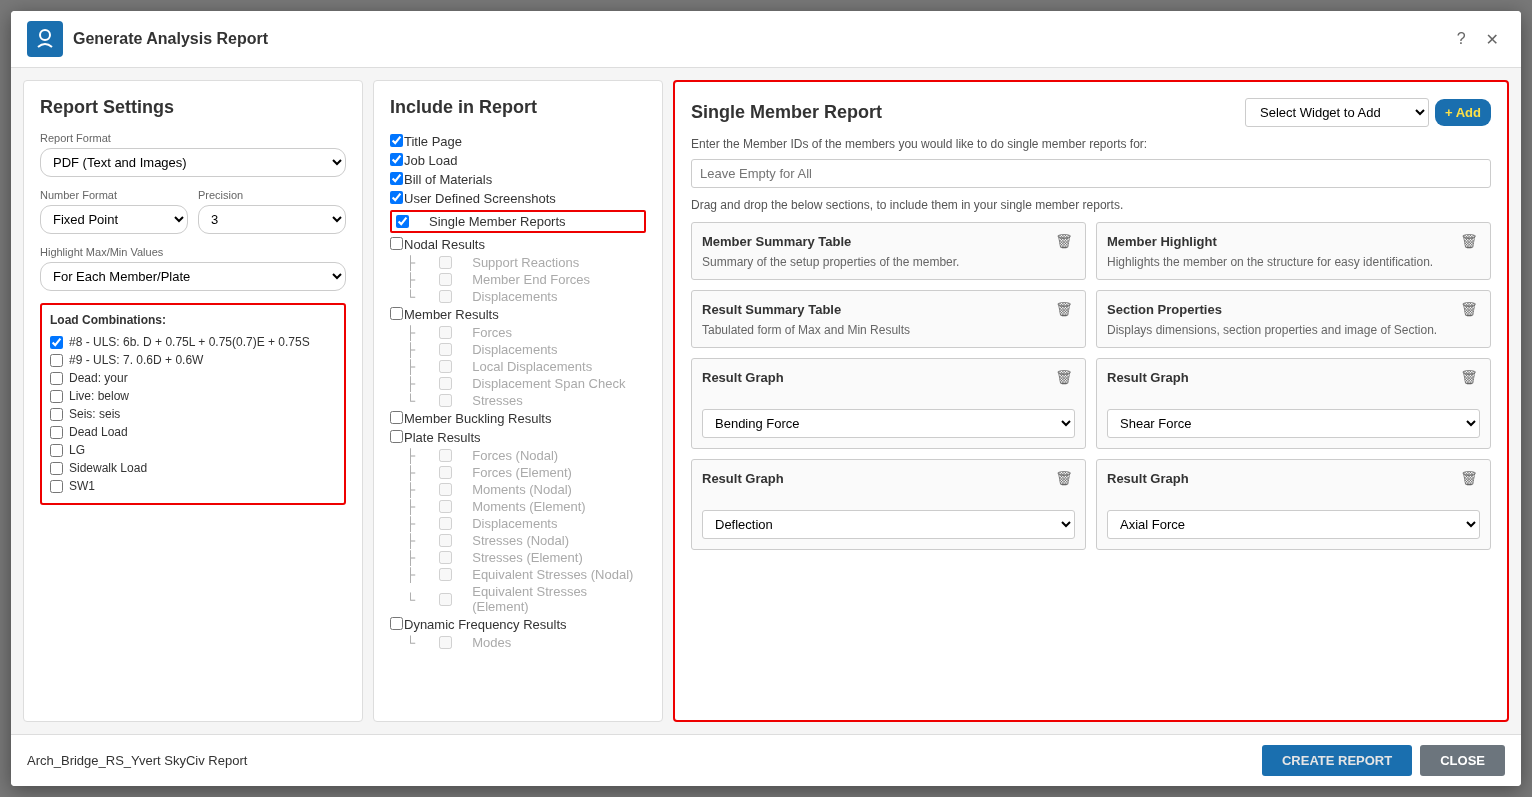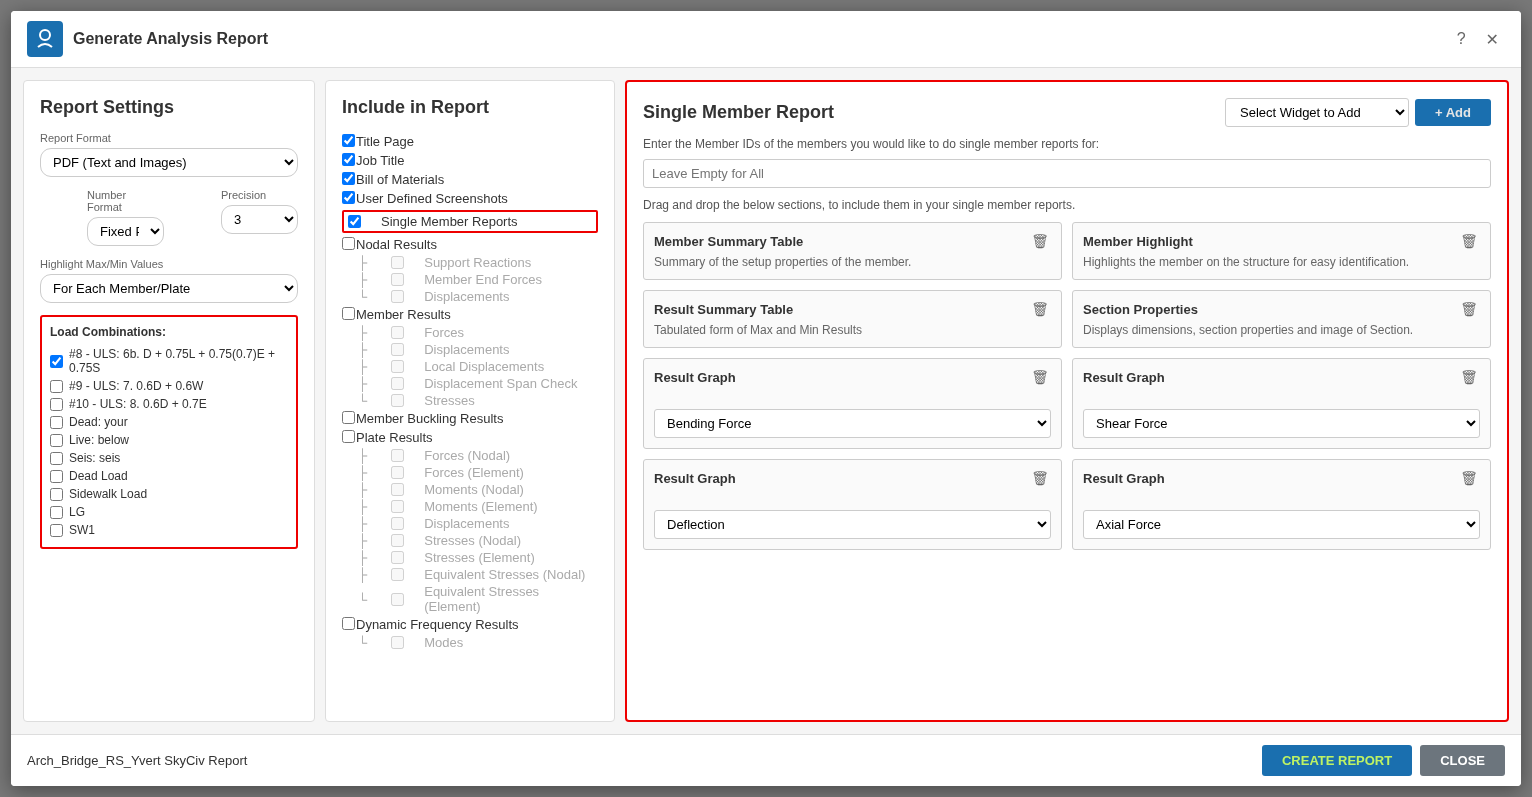--- a/index.html
+++ b/index.html
@@ -87,21 +87,21 @@
       padding: 16px;
       flex-shrink: 0;
     }
     .panel-title {
       font-size: 18px;
       font-weight: bold;
       margin-bottom: 14px;
       color: #333;
     }
     .panel-report-settings {
-      width: 292px;
+      width: 340px;
       margin-right: 10px;
     }
     .panel-include-report {
       width: 290px;
       margin-right: 10px;
     }
     .panel-single-member {
       flex: 1;
       border: 2px solid #e00;
     }
@@ -122,21 +122,20 @@
       font-size: 13px;
       background: #fff;
       cursor: pointer;
     }
     .form-row {
       display: flex;
       gap: 10px;
     }
     .form-row .form-group {
       flex: 1;
-      margin-left: 47px;
     }
     .load-combinations-box {
       border: 2px solid #e00;
       border-radius: 3px;
       padding: 8px;
     }
     .load-comb-label {
       font-size: 12px;
       font-weight: bold;
       margin-bottom: 6px;
@@ -203,24 +202,24 @@
       padding: 5px 10px;
       border: 1px solid #ccc;
       border-radius: 3px;
       font-size: 13px;
       background: #fff;
       cursor: pointer;
       min-width: 160px;
     }
     .btn-add {
       background: #1a6faf;
-      color: #e5e5e5;
+      color: #fde047;
       border: none;
-      padding: 6px 20px;
-      border-radius: 3px;
+      padding: 6px 10px;
+      border-radius: 9px;
       cursor: pointer;
       font-size: 13px;
       font-weight: bold;
     }
     .sm-description {
       font-size: 12px;
       color: #555;
       margin-bottom: 8px;
     }
     .sm-input {
@@ -292,21 +291,21 @@
     .footer-filename {
       font-size: 13px;
       color: #333;
     }
     .footer-buttons {
       display: flex;
       gap: 8px;
     }
     .btn-create {
       background: #1a6faf;
-      color: #bef264;
+      color: #e5e5e5;
       border: none;
       padding: 8px 20px;
       border-radius: 3px;
       cursor: pointer;
       font-size: 13px;
       font-weight: bold;
       text-transform: uppercase;
     }
     .btn-close {
       background: #6c757d;
@@ -388,63 +387,59 @@
           <div class="load-comb-item">
             <input type="checkbox" checked="" style="">
             <span>#8 - ULS: 6b. D + 0.75L + 0.75(0.7)E + 0.75S</span>
           </div>
           <div class="load-comb-item">
             <input type="checkbox" style="">
             <span>#9 - ULS: 7. 0.6D + 0.6W</span>
           </div>
           <div class="load-comb-item">
             <input type="checkbox" style="">
-            <span>#10 - ULS: 8. 0.6D + 0.7E</span>
-          </div>
-          <div class="load-comb-item">
-            <input type="checkbox" style="">
             <span>Dead: your</span>
           </div>
           <div class="load-comb-item">
             <input type="checkbox" style="">
             <span>Live: below</span>
           </div>
           <div class="load-comb-item">
             <input type="checkbox" style="">
             <span>Seis: seis</span>
           </div>
           <div class="load-comb-item">
             <input type="checkbox" style="">
             <span>Dead Load</span>
           </div>
           <div class="load-comb-item">
             <input type="checkbox" style="">
+            <span>LG</span>
+          </div>
+          <div class="load-comb-item">
+            <input type="checkbox" style="">
             <span>Sidewalk Load</span>
-          </div>
-          <div class="load-comb-item">
-            <input type="checkbox" style="">
-            <span>LG</span>
           </div>
           <div class="load-comb-item">
             <input type="checkbox" style="">
             <span>SW1</span>
           </div>
         </div>
       </div>
 
       <div class="panel panel-include-report">
         <div class="panel-title">Include in Report</div>
 
         <div class="checkbox-item">
           <input type="checkbox" checked="" style="">
           <span>Title Page</span>
         </div>
         <div class="checkbox-item">
           <input type="checkbox" checked="" style="">
-          <span>Job Title</span>
+          <span>Job Load</span>
         </div>
         <div class="checkbox-item">
           <input type="checkbox" checked="" style="">
           <span>Bill of Materials</span>
         </div>
         <div class="checkbox-item">
           <input type="checkbox" checked="" style="">
           <span>User Defined Screenshots</span>
         </div>
         <div class="checkbox-item tree-item highlighted" style="border: 2px solid #e00; padding: 2px 4px; border-radius:2px; margin: 2px 0;">

